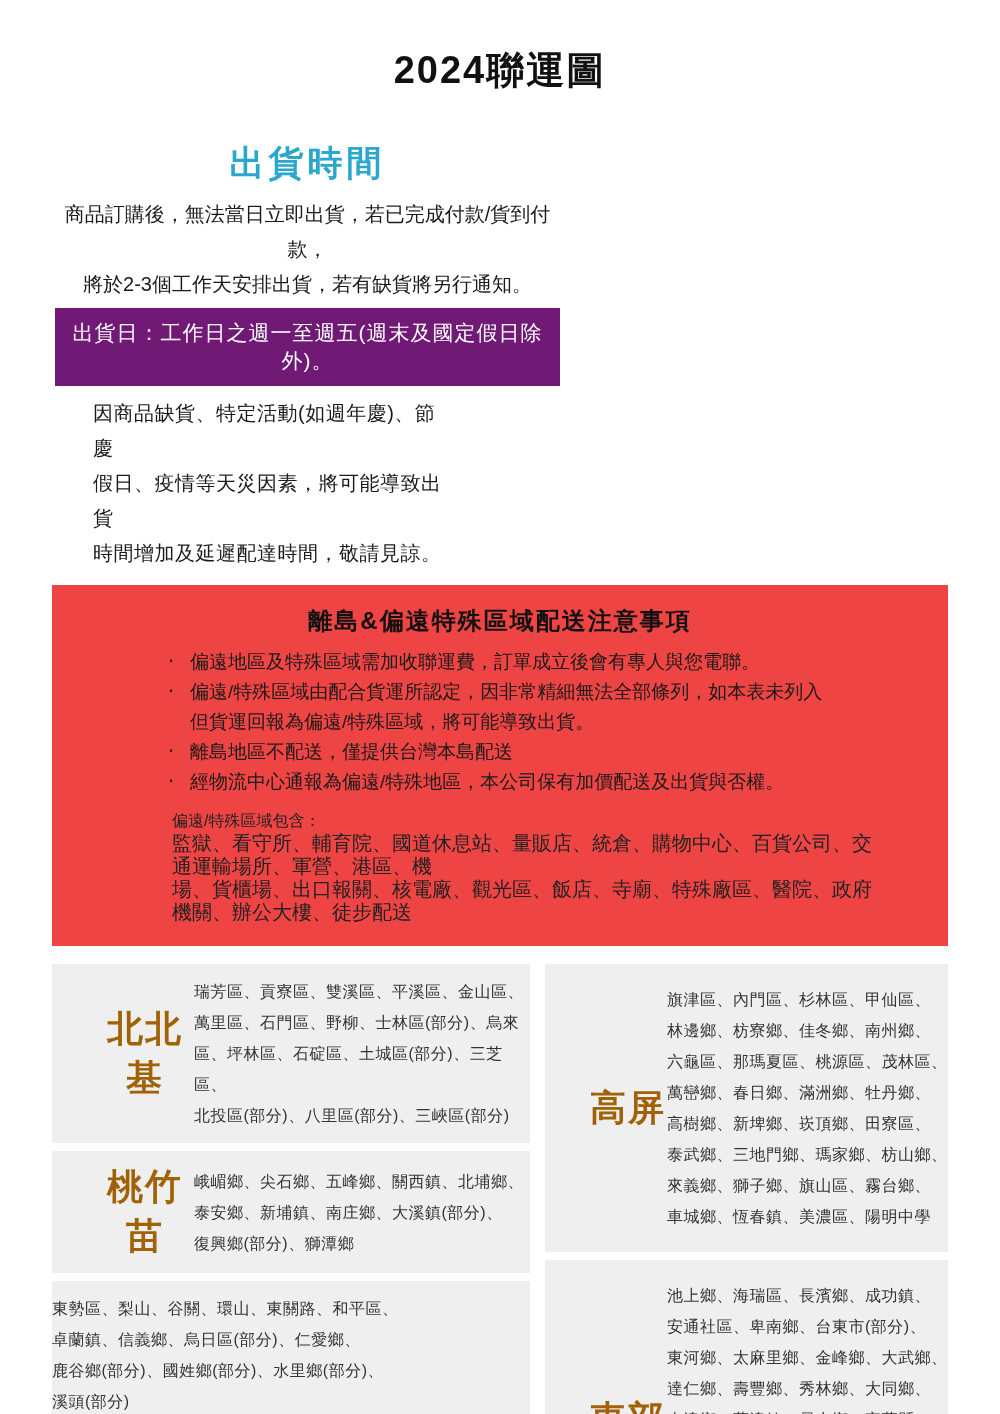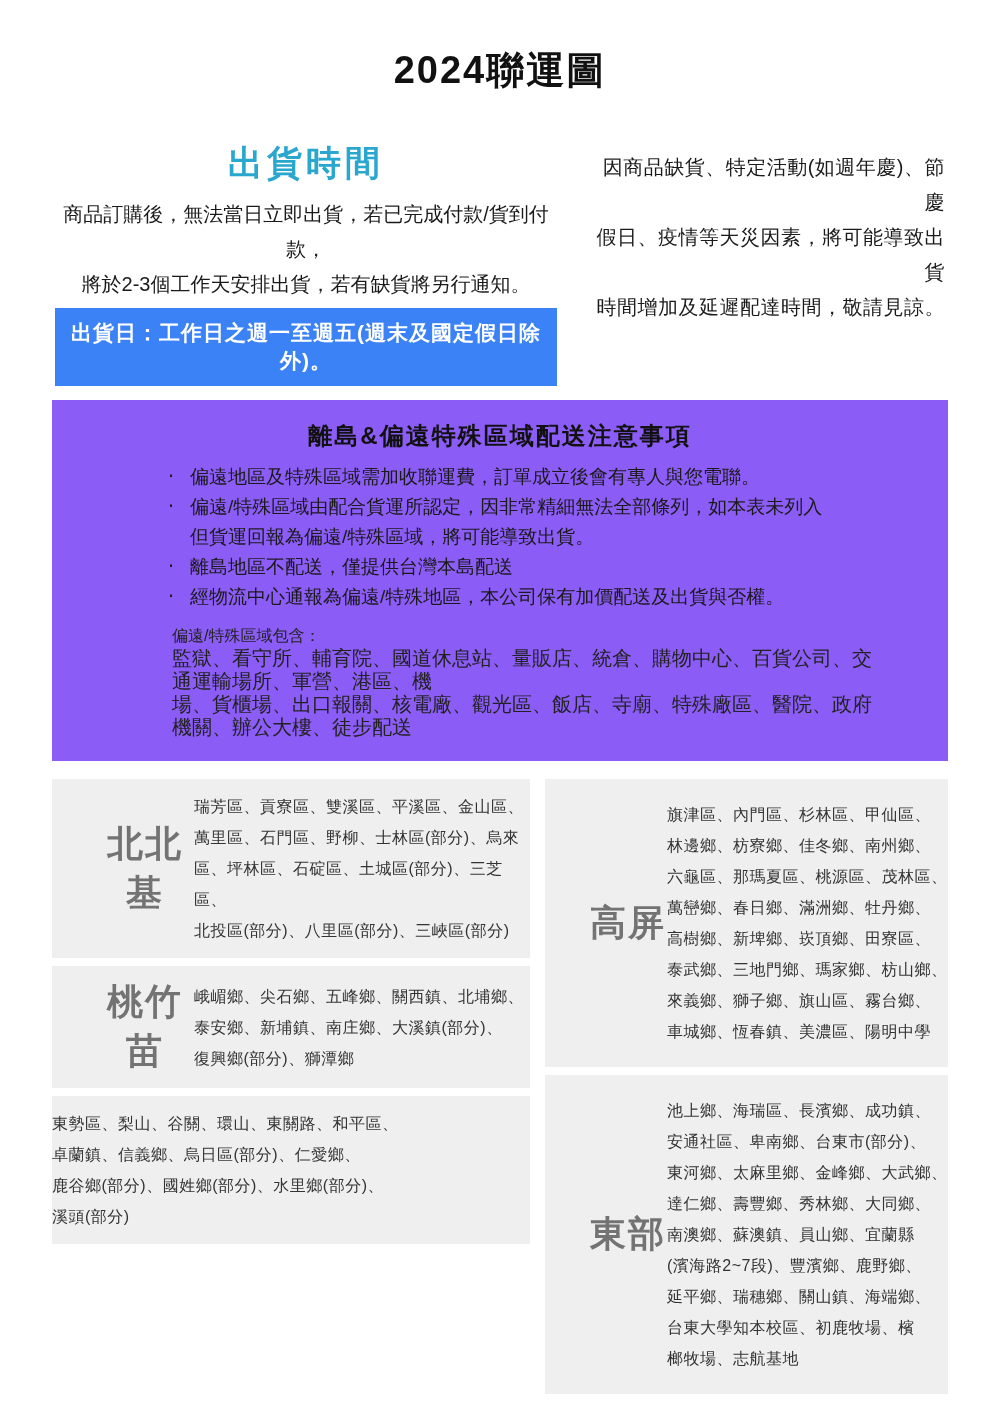--- a/index.html
+++ b/index.html
@@ -2,54 +2,54 @@
 <html><head>
 <meta charset="utf-8">
 <style>
   * { margin:0; padding:0; box-sizing:border-box; }
   body { background:#ffffff; font-family:"Liberation Sans","DejaVu Sans",sans-serif; }
   .page { width:1000px; min-height:1414px; margin:0 auto; background:#ffffff; overflow:hidden; }
 
   .page-title { padding-top:45px; text-align:center; font-size:38px; font-weight:bold;
     color:#111; letter-spacing:2px; }
 
-  .top-cols { display:flex; margin:44px 55px 0 55px; }
+  .top-cols { display:flex; margin:44px 55px 0 55px;flex-direction:column; }
   .col-ship { width:505px; }
   .col-delay { margin-left:38px; width:352px; }
   .col-heading { text-align:center; font-size:35px; font-weight:bold; letter-spacing:4px;
     color:#2AA7CE; }
   .ship-body { margin-top:10px; text-align:center; white-space:pre-line; font-size:20px;
     line-height:35px; color:#1a1a1a; }
-  .delay-body { margin-top:10px; text-align:right; white-space:pre-line; font-size:20px;
+  .delay-body { margin-top:10px; text-align:left; white-space:pre-line; font-size:20px;
     line-height:35px; color:#1a1a1a; letter-spacing:0.5px; }
-  .ship-badge { margin-top:6px; background:#3b82f6; color:#ffffff; font-weight:bold;
+  .ship-badge { margin-top:6px; background:#701a75; color:#ffffff; font-weight:normal;
     font-size:21px; text-align:center; padding:11px 16px; letter-spacing:1px; }
 
   .floor-warning { margin-top:26px; text-align:center; color:#D2261E; font-size:26px;
     font-weight:bold; letter-spacing:2px; }
 
-  .notice-box { margin:14px 52px 0 52px; background:#8b5cf6; padding:20px 0 22px 0; }
+  .notice-box { margin:14px 52px 0 52px; background:#ef4444; padding:20px 0 22px 0; }
   .notice-title { text-align:center; font-size:24px; font-weight:bold; color:#111;
     letter-spacing:2px; margin-bottom:10px; }
   .bullets { margin:0 70px 0 116px; }
   .bullet { display:flex; font-size:19px; line-height:30px; color:#1a1a1a; }
   .bullet .dot { width:22px; flex:none; }
   .bullet .btext { flex:1; white-space:pre-line; }
   .fine { margin:12px 70px 0 120px; color:#222; }
   .fine-label { font-size:16px; line-height:23px; }
   .fine-body { font-size:20px; line-height:23px; white-space:pre-line; }
 
   .regions { display:flex; margin:18px 52px 0 52px; }
   .rcol { display:flex; flex-direction:column; }
   .rcol-left { width:478px; margin-right:15px; }
   .rcol-right { width:403px; }
   .region-box { background:#EFEFEF; display:flex; align-items:center; margin-bottom:8px; }
   .rcol-left .region-box { padding:12px 0; }
   .rcol-right .region-box { padding:20px 0; }
-  .region-name { text-align:center; font-size:36px; font-weight:bold; color:#737373;
+  .region-name { text-align:center; font-size:36px; font-weight:bold; color:#a16207;
     letter-spacing:2px; flex:none;padding-left:44px; }
   .rcol-left .region-name { width:142px; }
   .rcol-right .region-name { width:122px; }
   .region-list { flex:1; font-size:16px; line-height:31px; color:#333333;
     white-space:pre-line; padding-right:0; letter-spacing:0.5px; }
 </style>
 </head>
 <body>
 
 <div class="page">

